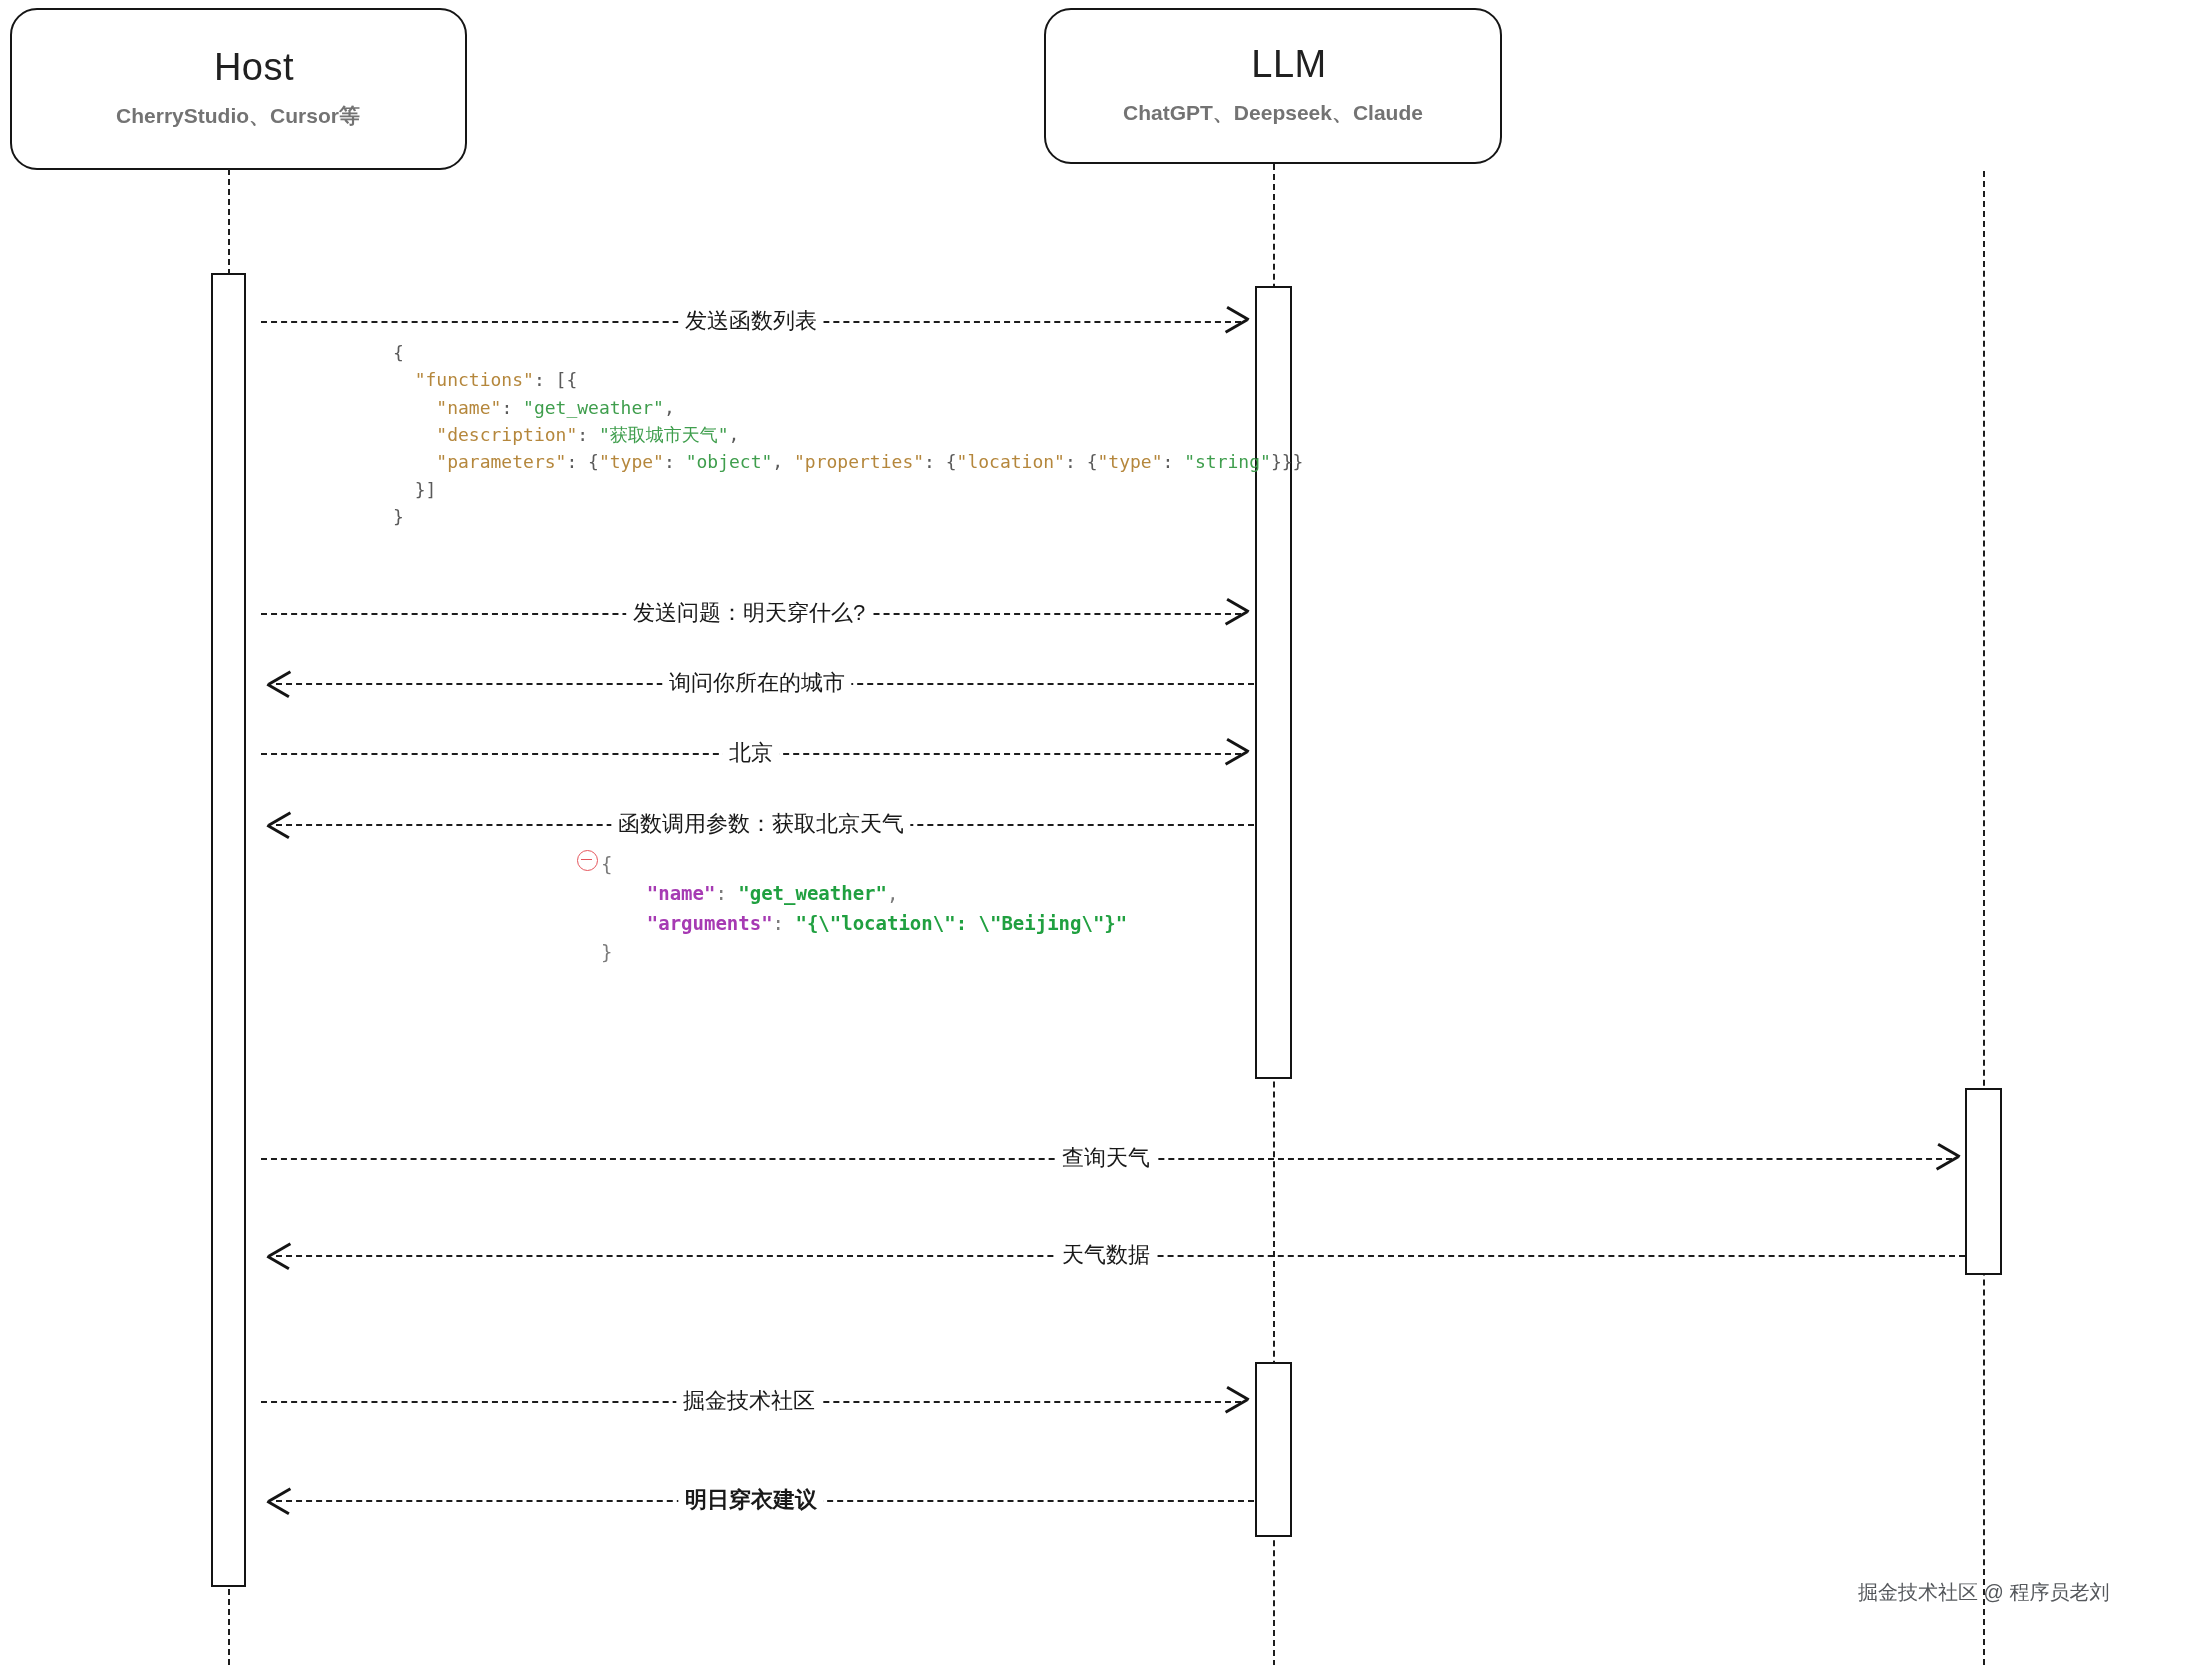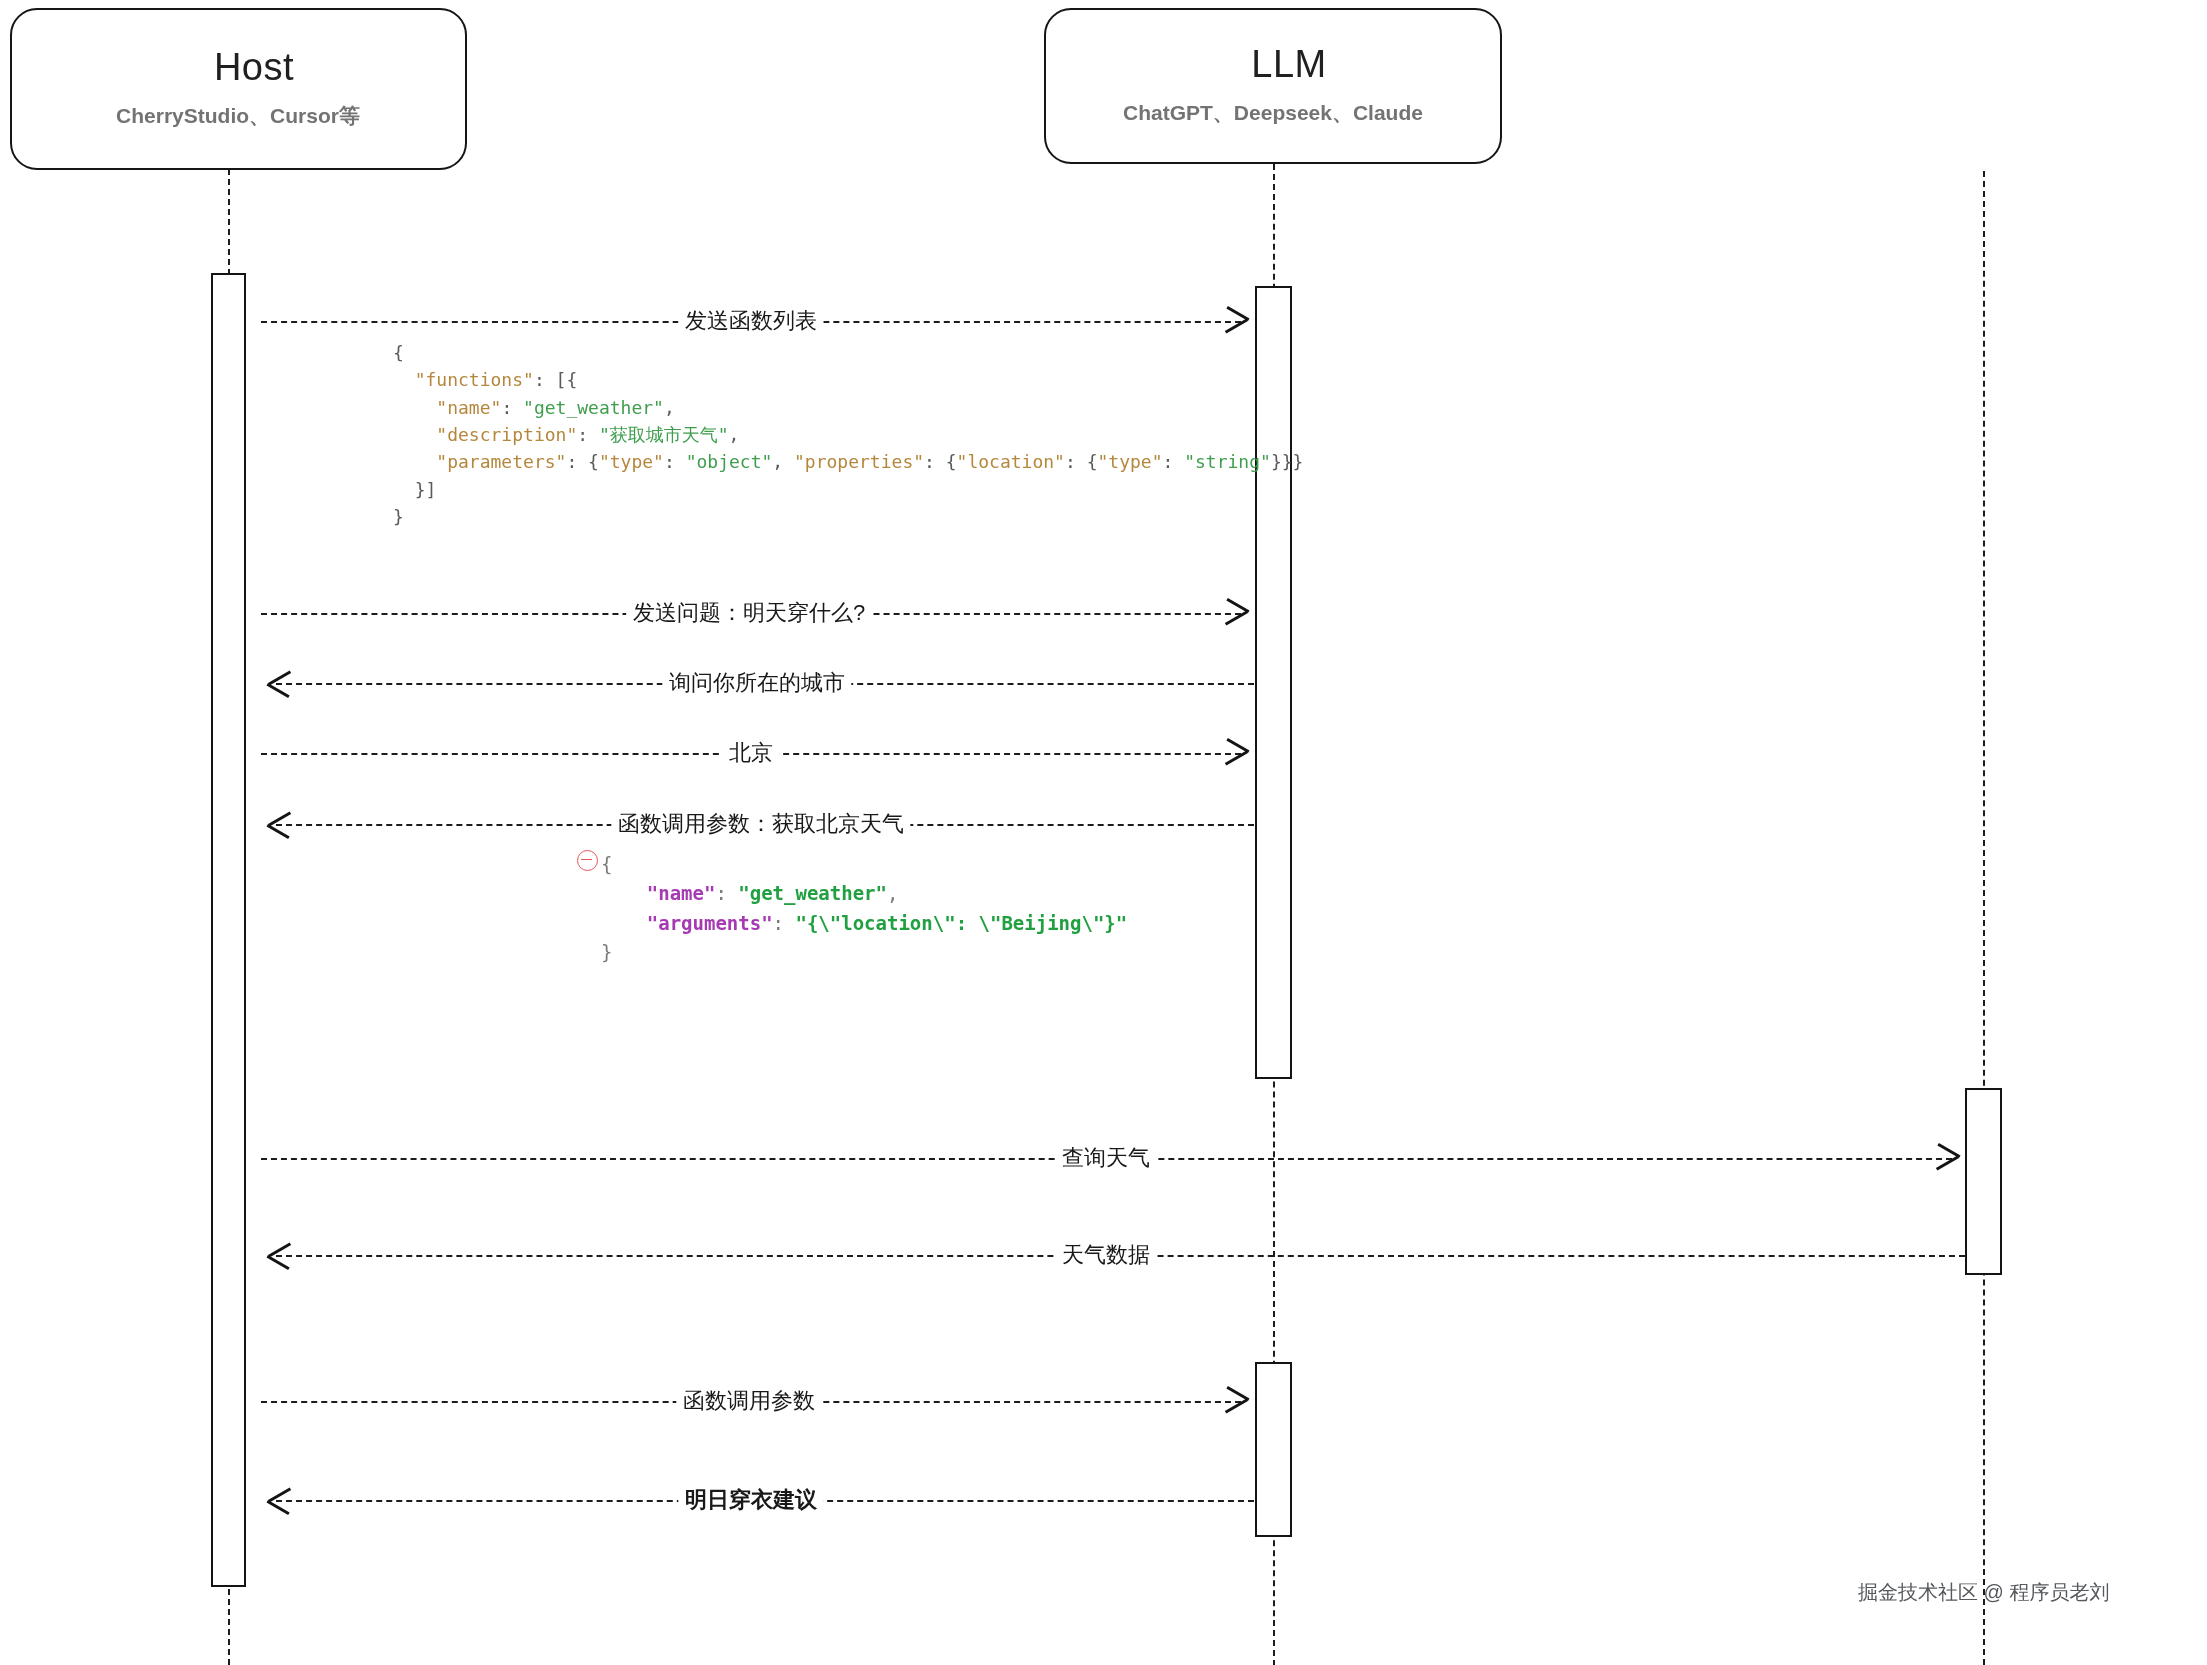--- a/index.html
+++ b/index.html
@@ -204,21 +204,21 @@
   <div class="msg" style="left:261px; top:1158px; width:1691px;"></div>
   <div class="arrowhead right" style="left:1959px; top:1158px;"></div>
   <div class="msg-label" style="left:1106px; top:1158px;">查询天气</div>
 
   <div class="msg" style="left:276px; top:1255px; width:1689px;"></div>
   <div class="arrowhead left" style="left:268px; top:1255px;"></div>
   <div class="msg-label" style="left:1106px; top:1255px;">天气数据</div>
 
   <div class="msg" style="left:261px; top:1401px; width:980px;"></div>
   <div class="arrowhead right" style="left:1248px; top:1401px;"></div>
-  <div class="msg-label" style="left:749px; top:1401px;">函数调用参数</div>
+  <div class="msg-label" style="left:749px; top:1401px;">掘金技术社区</div>
 
   <div class="msg" style="left:276px; top:1500px; width:978px;"></div>
   <div class="arrowhead left" style="left:268px; top:1500px;"></div>
   <div class="msg-label" style="left:751px; top:1500px;font-weight:bold;">明日穿衣建议</div>
 
   <div class="watermark" style="left:1858px; top:1579px;">掘金技术社区 @ 程序员老刘</div>
 
 </div>
 
 

